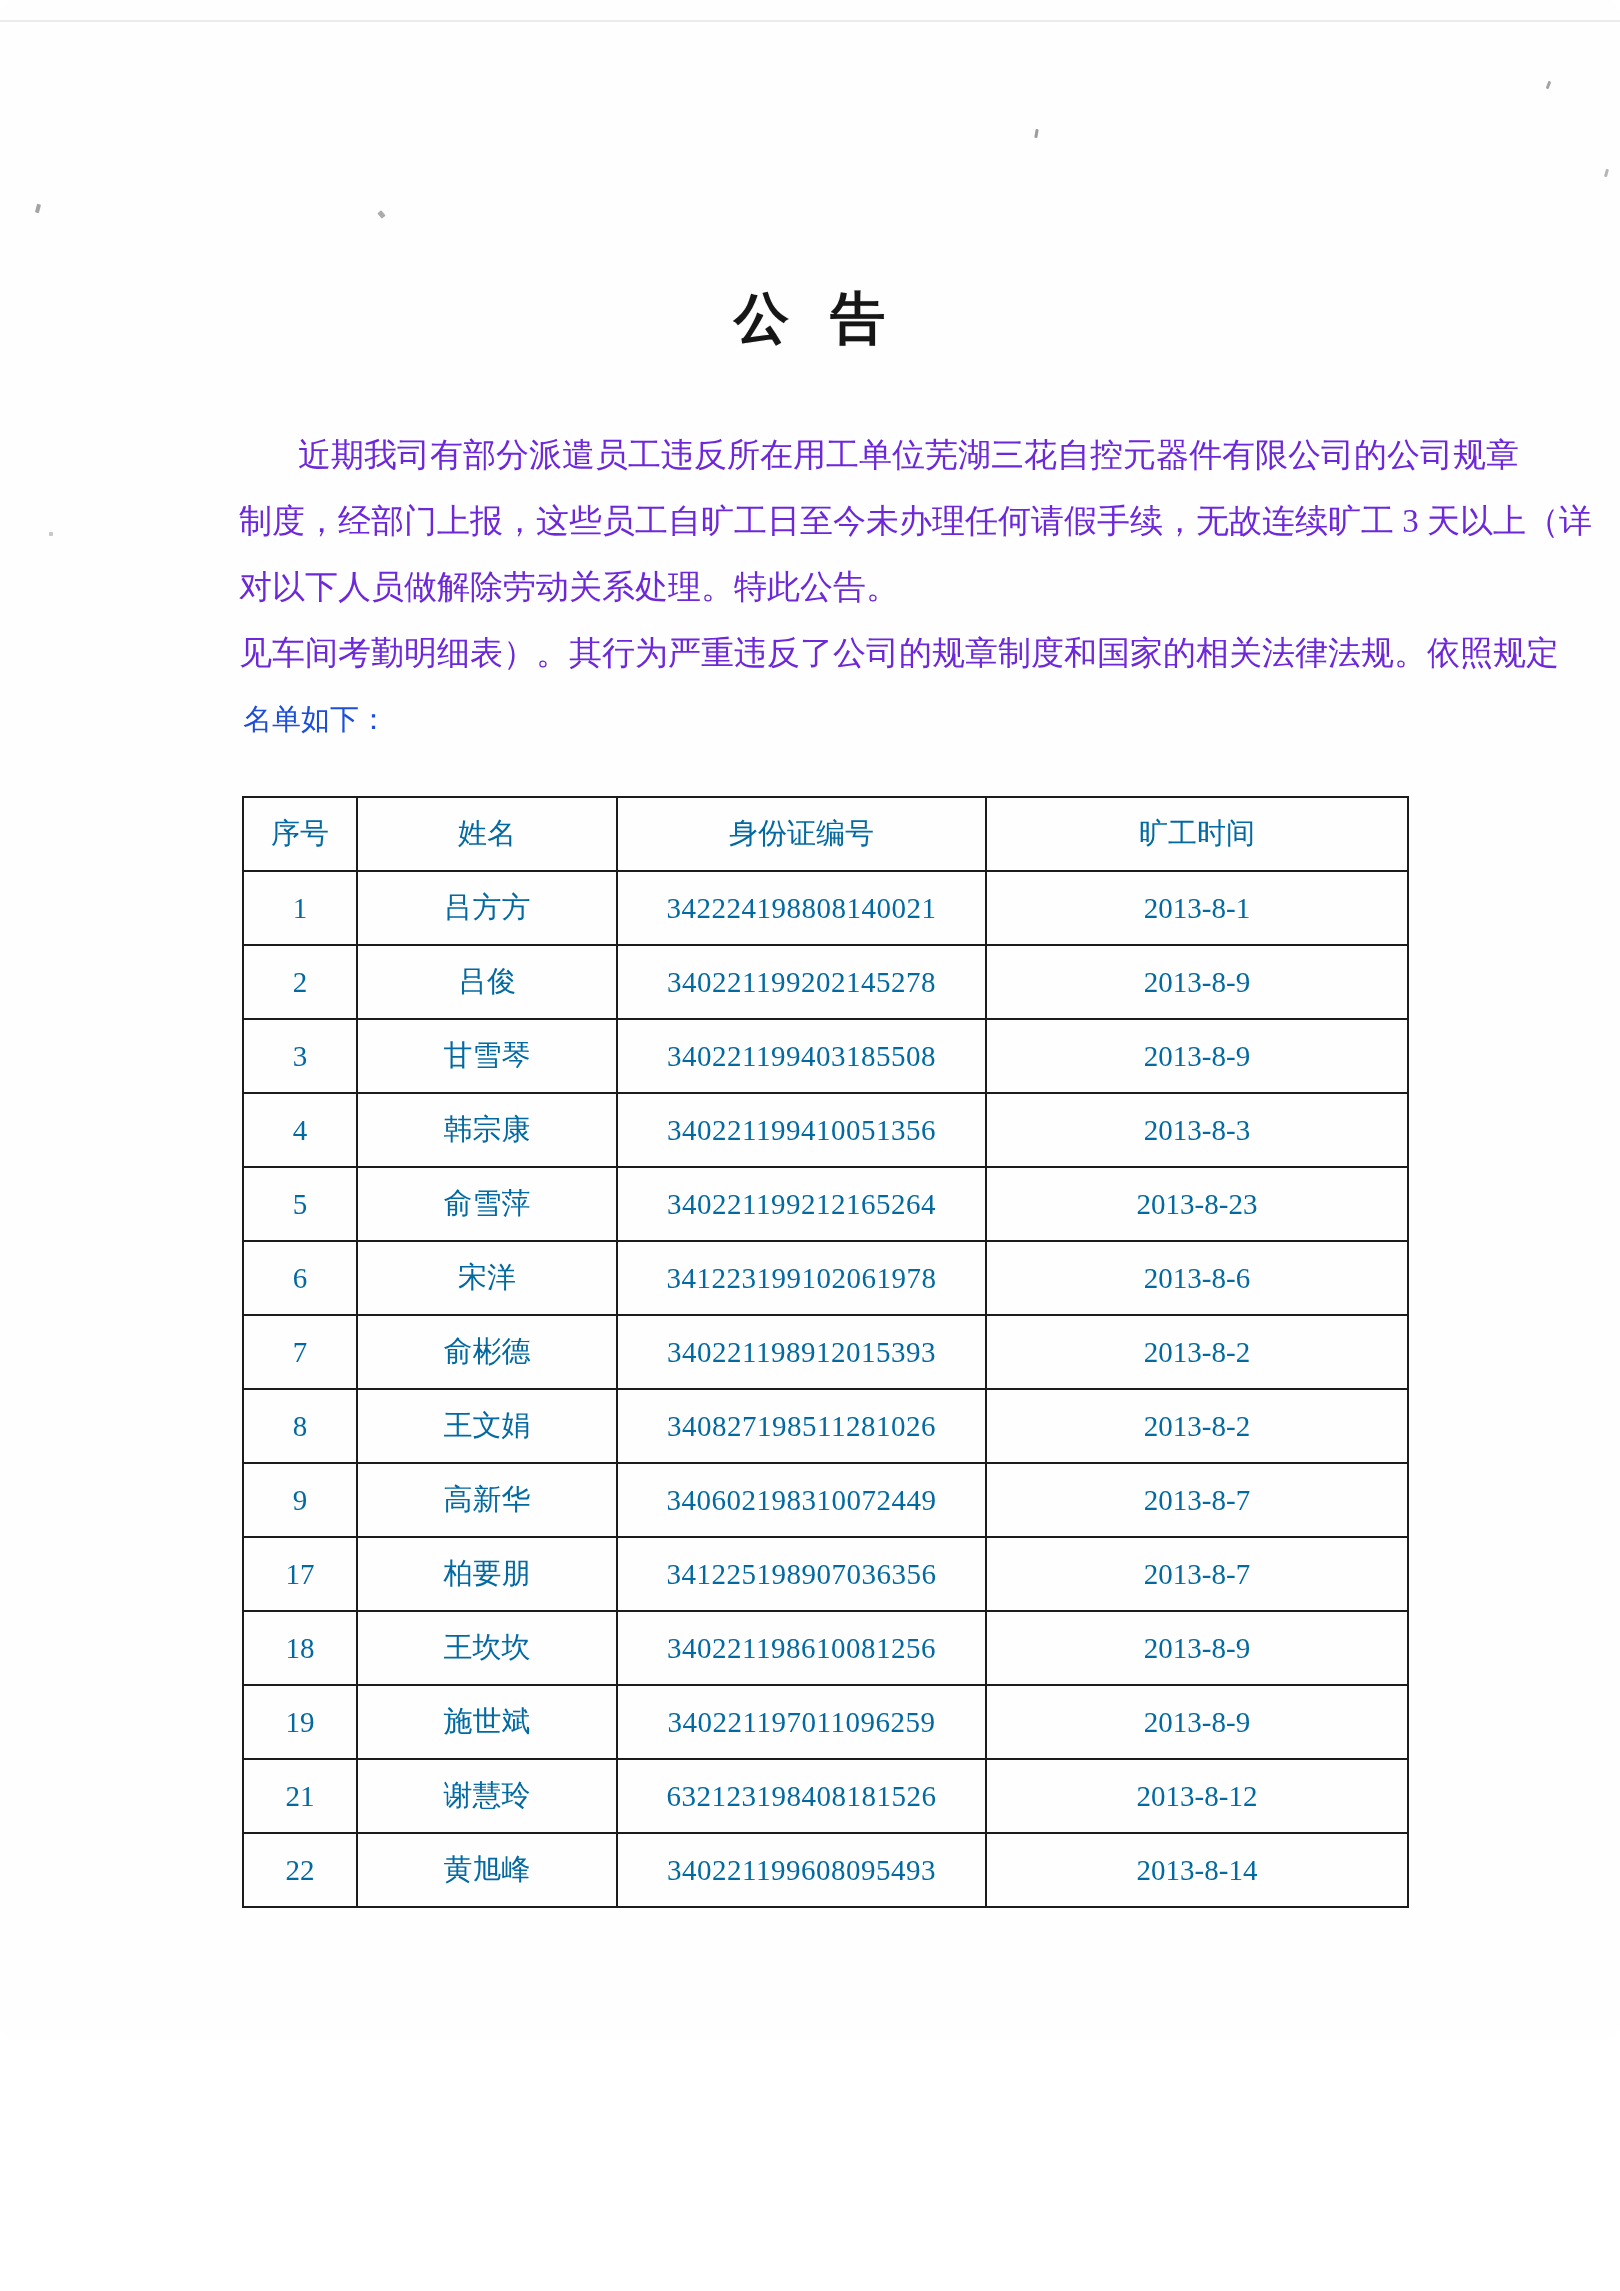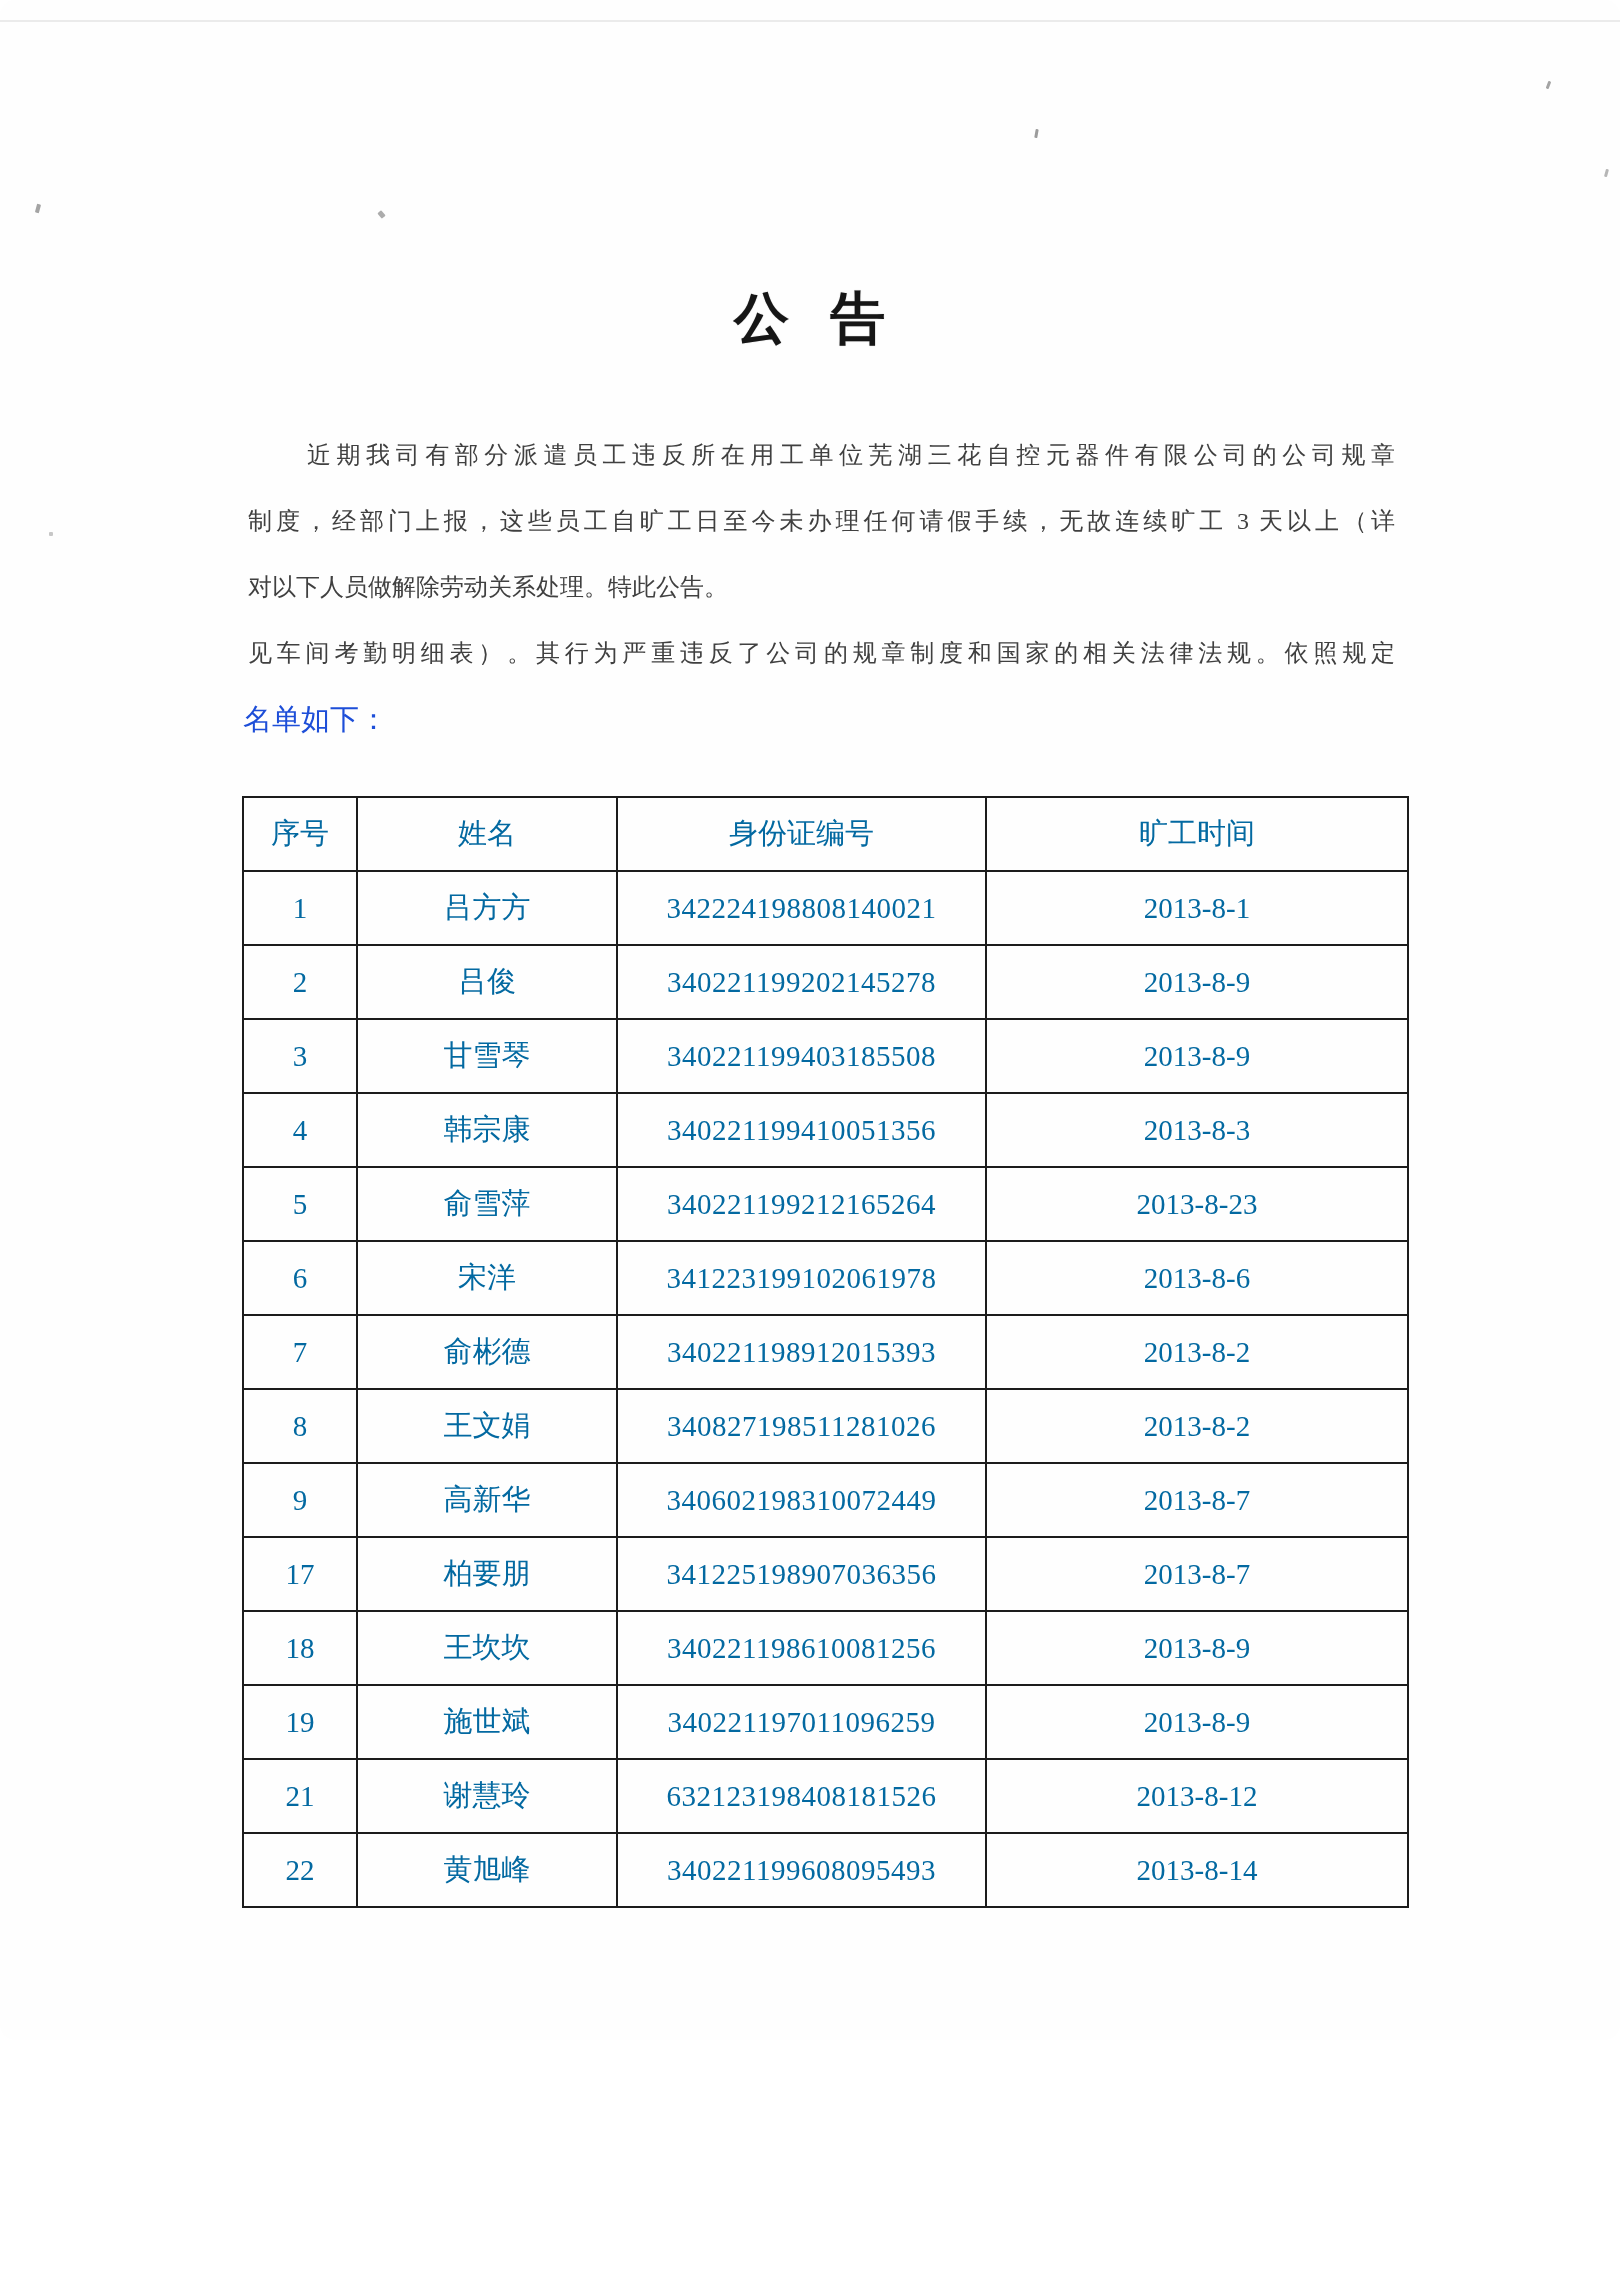--- a/index.html
+++ b/index.html
@@ -41,25 +41,25 @@
     text-align: center;
     font-size: 55px;
     font-weight: bold;
     word-spacing: 25.5px;
     letter-spacing: 1px;
     color: #161616;
     text-shadow: 0 0 1px rgba(0,0,0,.35);
   }
   .paragraph {
     position: absolute;
-    top: 422px; left: 248px;
+    top: 422px; left: 239px;
     width: 1147px;
-    font-size: 24px;
+    font-size: 33px;
     line-height: 66px;
-    color: #404040;
+    color: #6d28d9;
   }
   .paragraph .line {
     text-align: justify;
     text-align-last: justify;
     height: 66px;
     white-space: nowrap;
   }
   .paragraph .line.first { text-indent: 59px; }
   .paragraph .line.last  { text-align-last: left; white-space: normal; }
   .list-intro {

